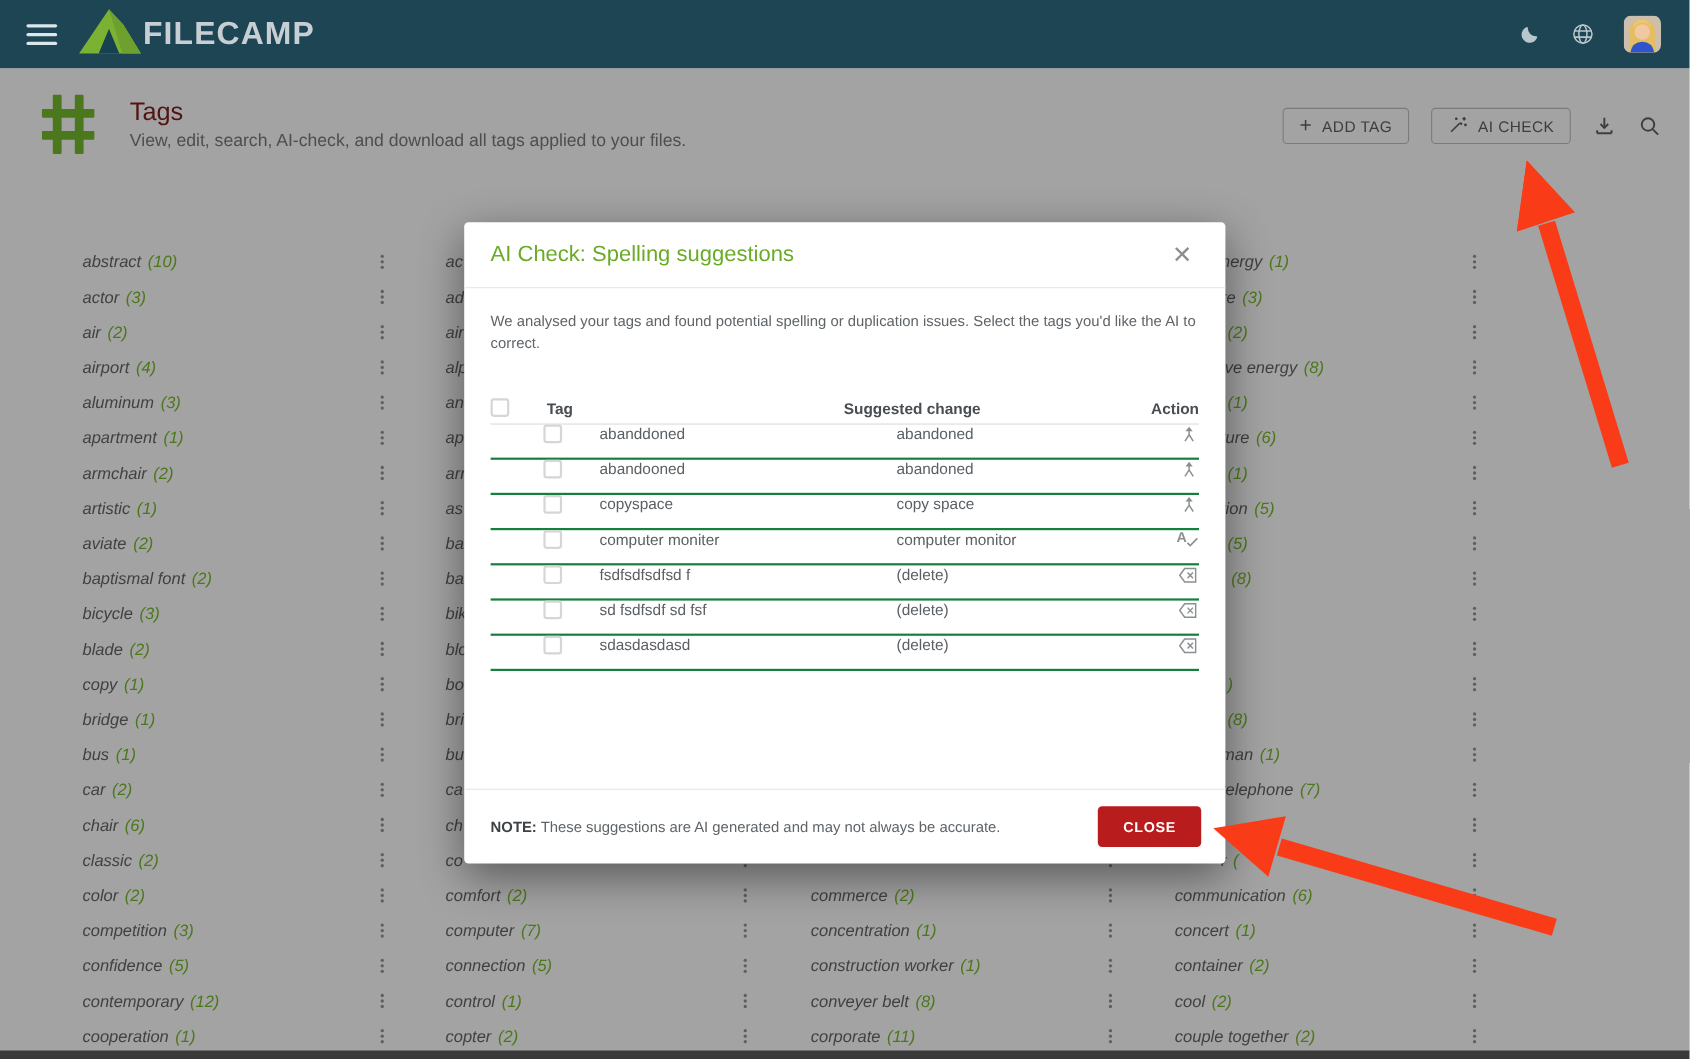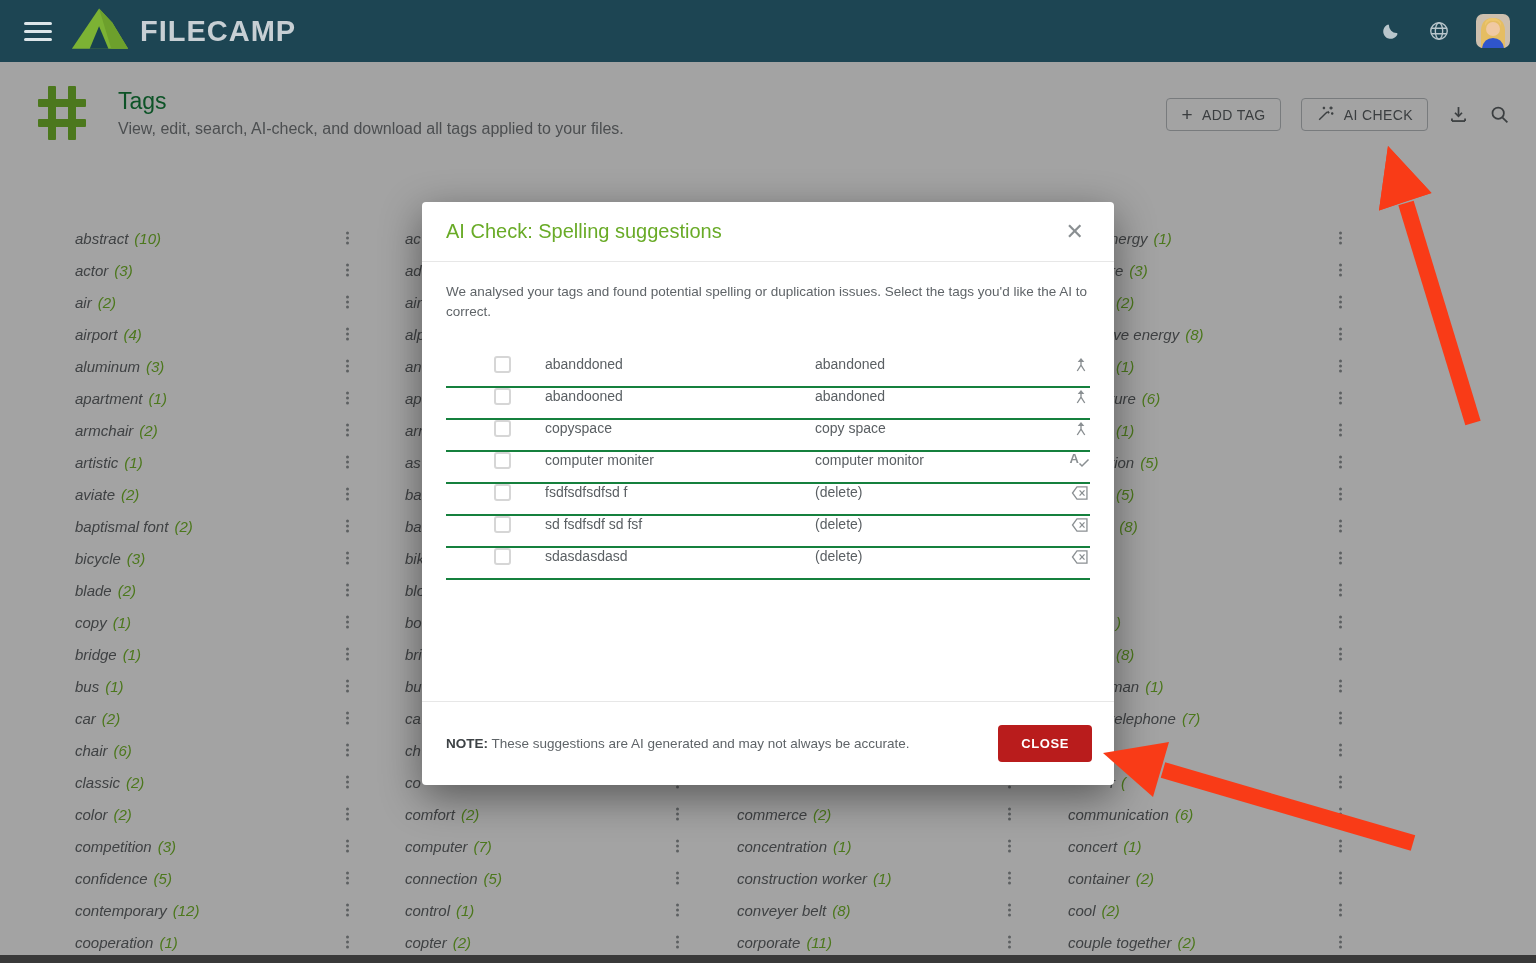--- a/index.html
+++ b/index.html
@@ -3,30 +3,30 @@
 <meta charset="utf-8">
 <style>
   * { margin:0; padding:0; box-sizing:border-box; }
   html,body { width:1536px; height:963px; overflow:hidden; }
   body { font-family:"Liberation Sans", sans-serif; background:#fafafa; position:relative; }
 
   
   .navbar { position:absolute; top:0; left:0; right:0; height:62px; background:#1d4553; display:flex; align-items:center; z-index:10; }
   .hamburger { margin-left:24px; width:28px; cursor:pointer; display:flex; flex-direction:column; gap:5px; }
   .hamburger i { display:block; height:3px; border-radius:2px; background:#dde6ea; }
-  .logo { display:flex; align-items:center; margin-left:18px; gap:10px; }
+  .logo { display:flex; align-items:center; margin-left:18px; }
   .logo-text { color:#c7cfd4; font-size:29px; font-weight:bold; letter-spacing:1px; }
   .nav-right { margin-left:auto; display:flex; align-items:center; gap:26px; margin-right:26px; }
   .nav-icon { width:22px; height:22px; cursor:pointer; }
   .avatar { width:34px; height:34px; border-radius:7px; overflow:hidden; cursor:pointer; }
 
   
   .page { position:absolute; inset:62px 0 0 0; background:#fafafa; }
   .hash-icon { position:absolute; left:38px; top:24px; cursor:default; }
-  .page-title { position:absolute; left:118px; top:26px; font-size:23px; color:#15803d; }
+  .page-title { position:absolute; left:118px; top:26px; font-size:23px; color:#7f1d1d; }
   .page-subtitle { position:absolute; left:118px; top:58px; font-size:16px; color:#75797c; }
   .header-actions { position:absolute; top:36px; right:26px; display:flex; align-items:center; gap:20px; }
   .btn-outline { display:flex; align-items:center; gap:9px; height:33px; padding:0 14px; border:1px solid #b9bec1; border-radius:4px; background:transparent; color:#5b6063; font-size:14px; letter-spacing:.4px; cursor:pointer; font-family:inherit; }
   .plus-glyph { font-size:19px; line-height:1; color:#5b6063; }
   .icon-btn { background:none; border:none; cursor:pointer; padding:0; display:flex; }
 
   .tag-col { position:absolute; top:160px; width:285px;font-style:italic; }
   .tag-row { position:relative; height:32px; display:flex; align-items:center; font-size:15px; }
   .tag-row.indent { padding-left:42px; }
   .tag-label { color:#616568; margin-right:6px; white-space:nowrap; }
@@ -50,21 +50,21 @@
   .thead { display:flex; align-items:center; height:30px; border-bottom:1px solid #dcdcdc; font-weight:bold; font-size:14px; color:#494e52; }
   .trow { display:flex; align-items:flex-start; height:32px; border-bottom:2px solid #15803d; font-size:14px; color:#5a5f63;padding-left:48px; }
   .c-check { width:51px; display:flex; align-items:center; }
   .c-tag { width:270px; }
   .c-sug { flex:1; }
   .c-act { width:62px; display:flex; justify-content:flex-end; color:#8a8f92; }
   .cb { width:17px; height:17px; border:2px solid #d6d6d6; border-radius:3px; background:#fff; cursor:pointer; }
   .action-ic { display:flex; cursor:pointer; }
   .spell-wrap { display:flex; align-items:flex-start; }
   .spell-a { font-size:13px; font-weight:bold; color:#8a8f92; line-height:1; }
-  .modal-footer { position:absolute; left:0; right:0; bottom:0; height:84px; border-top:1px solid #e7e7e7; display:flex; align-items:center; justify-content:space-between; padding:0 22px 0 24px; }
+  .modal-footer { position:absolute; left:0; right:0; bottom:0; height:68px; border-top:1px solid #e7e7e7; display:flex; align-items:center; justify-content:space-between; padding:0 22px 0 24px; }
   .note { color:#5f6468; font-size:13.5px; }
   .note b { color:#3d4245; }
   .close-btn { background:#b91c1c; color:#fff; border:none; border-radius:4px; padding:11px 23px; font-size:13px; font-weight:bold; letter-spacing:.6px; cursor:pointer; font-family:inherit; }
 
   
   .arrows { position:absolute; inset:0; z-index:300; pointer-events:none; }
 </style>
 </head>
 <body>
 
@@ -995,20 +995,28 @@
 <div class="overlay"></div>
 
 <div class="modal">
   <div class="modal-header">
     <span class="modal-title">AI Check: Spelling suggestions</span>
     <button class="close-x">✕</button>
   </div>
   <div class="modal-desc">We analysed your tags and found potential spelling or duplication issues. Select the tags you'd like the AI to correct.</div>
 
   <div class="ai-table">
+    <div class="thead">
+      <span class="c-check">
+          <span class="cb"></span>
+        </span>
+      <span class="c-tag">Tag</span>
+      <span class="c-sug">Suggested change</span>
+      <span class="c-act" style="color:#494e52">Action</span>
+    </div>
     <div id="ai-rows">
         <div class="trow">
           <span class="c-check">
             <span class="cb"></span>
           </span>
           <span class="c-tag">abanddoned</span>
           <span class="c-sug">abandoned</span>
           <span class="c-act">
             <span class="action-ic">
               <svg width="18" height="18" viewBox="0 0 24 24">

